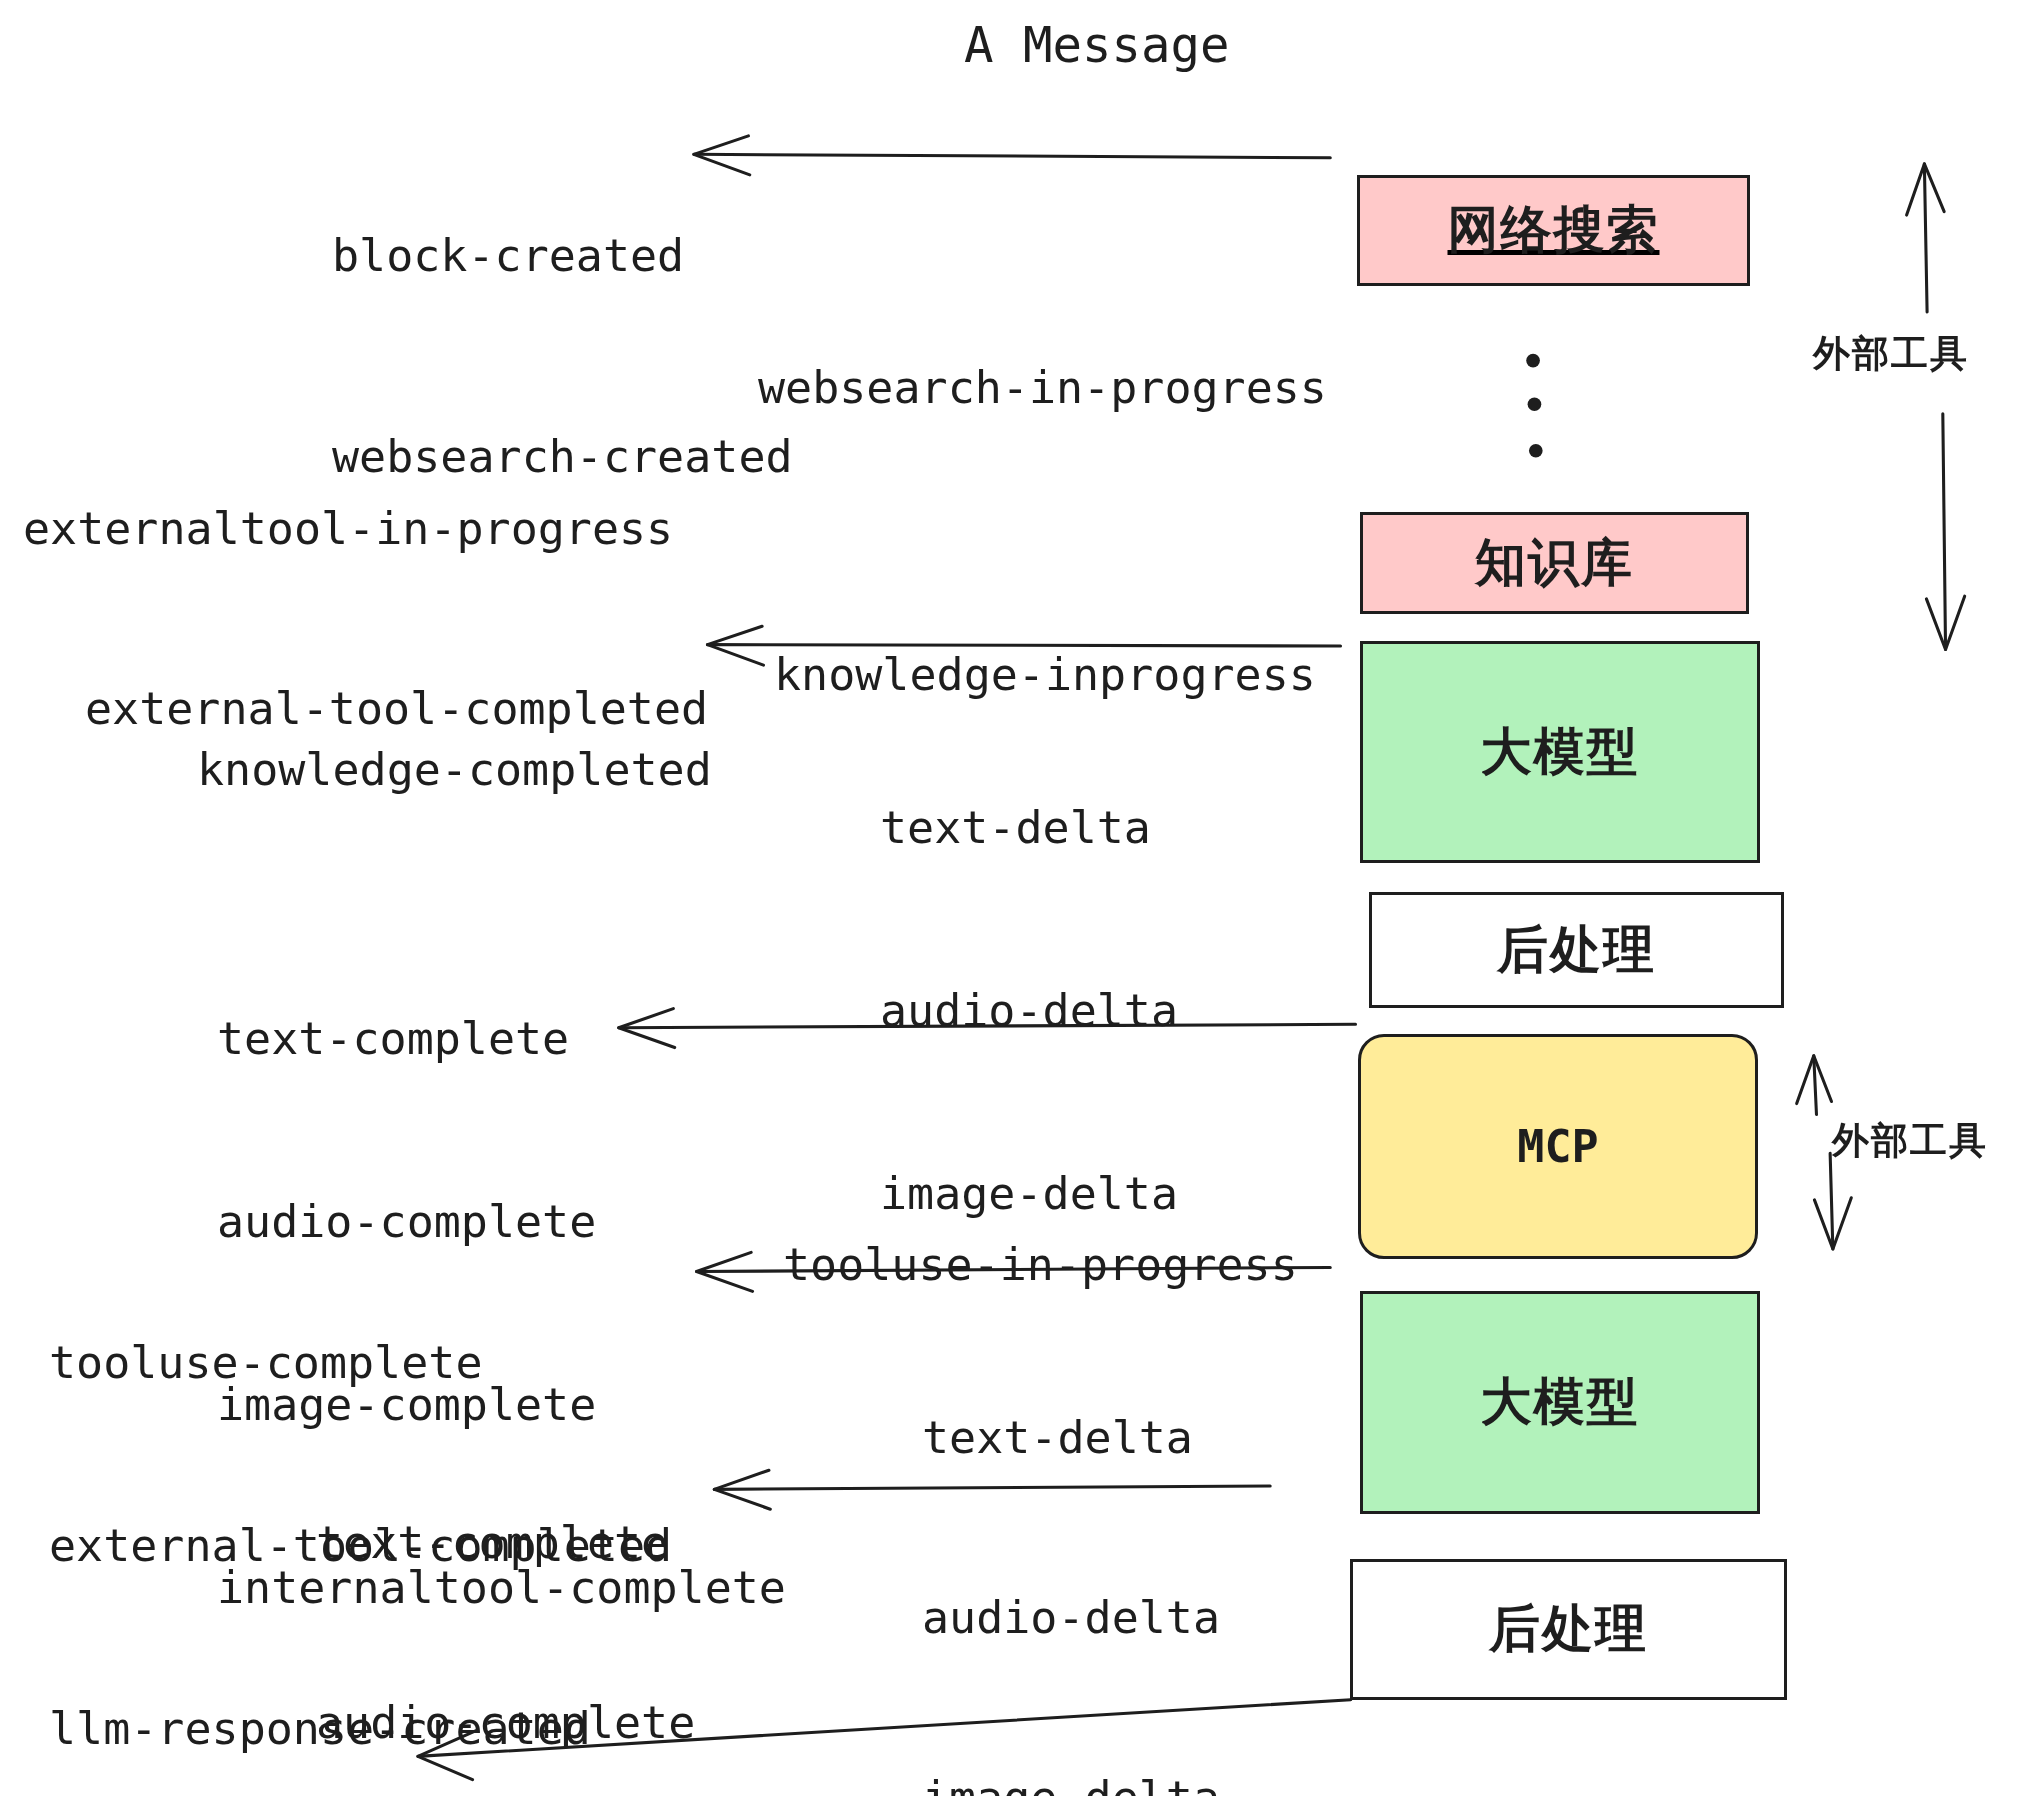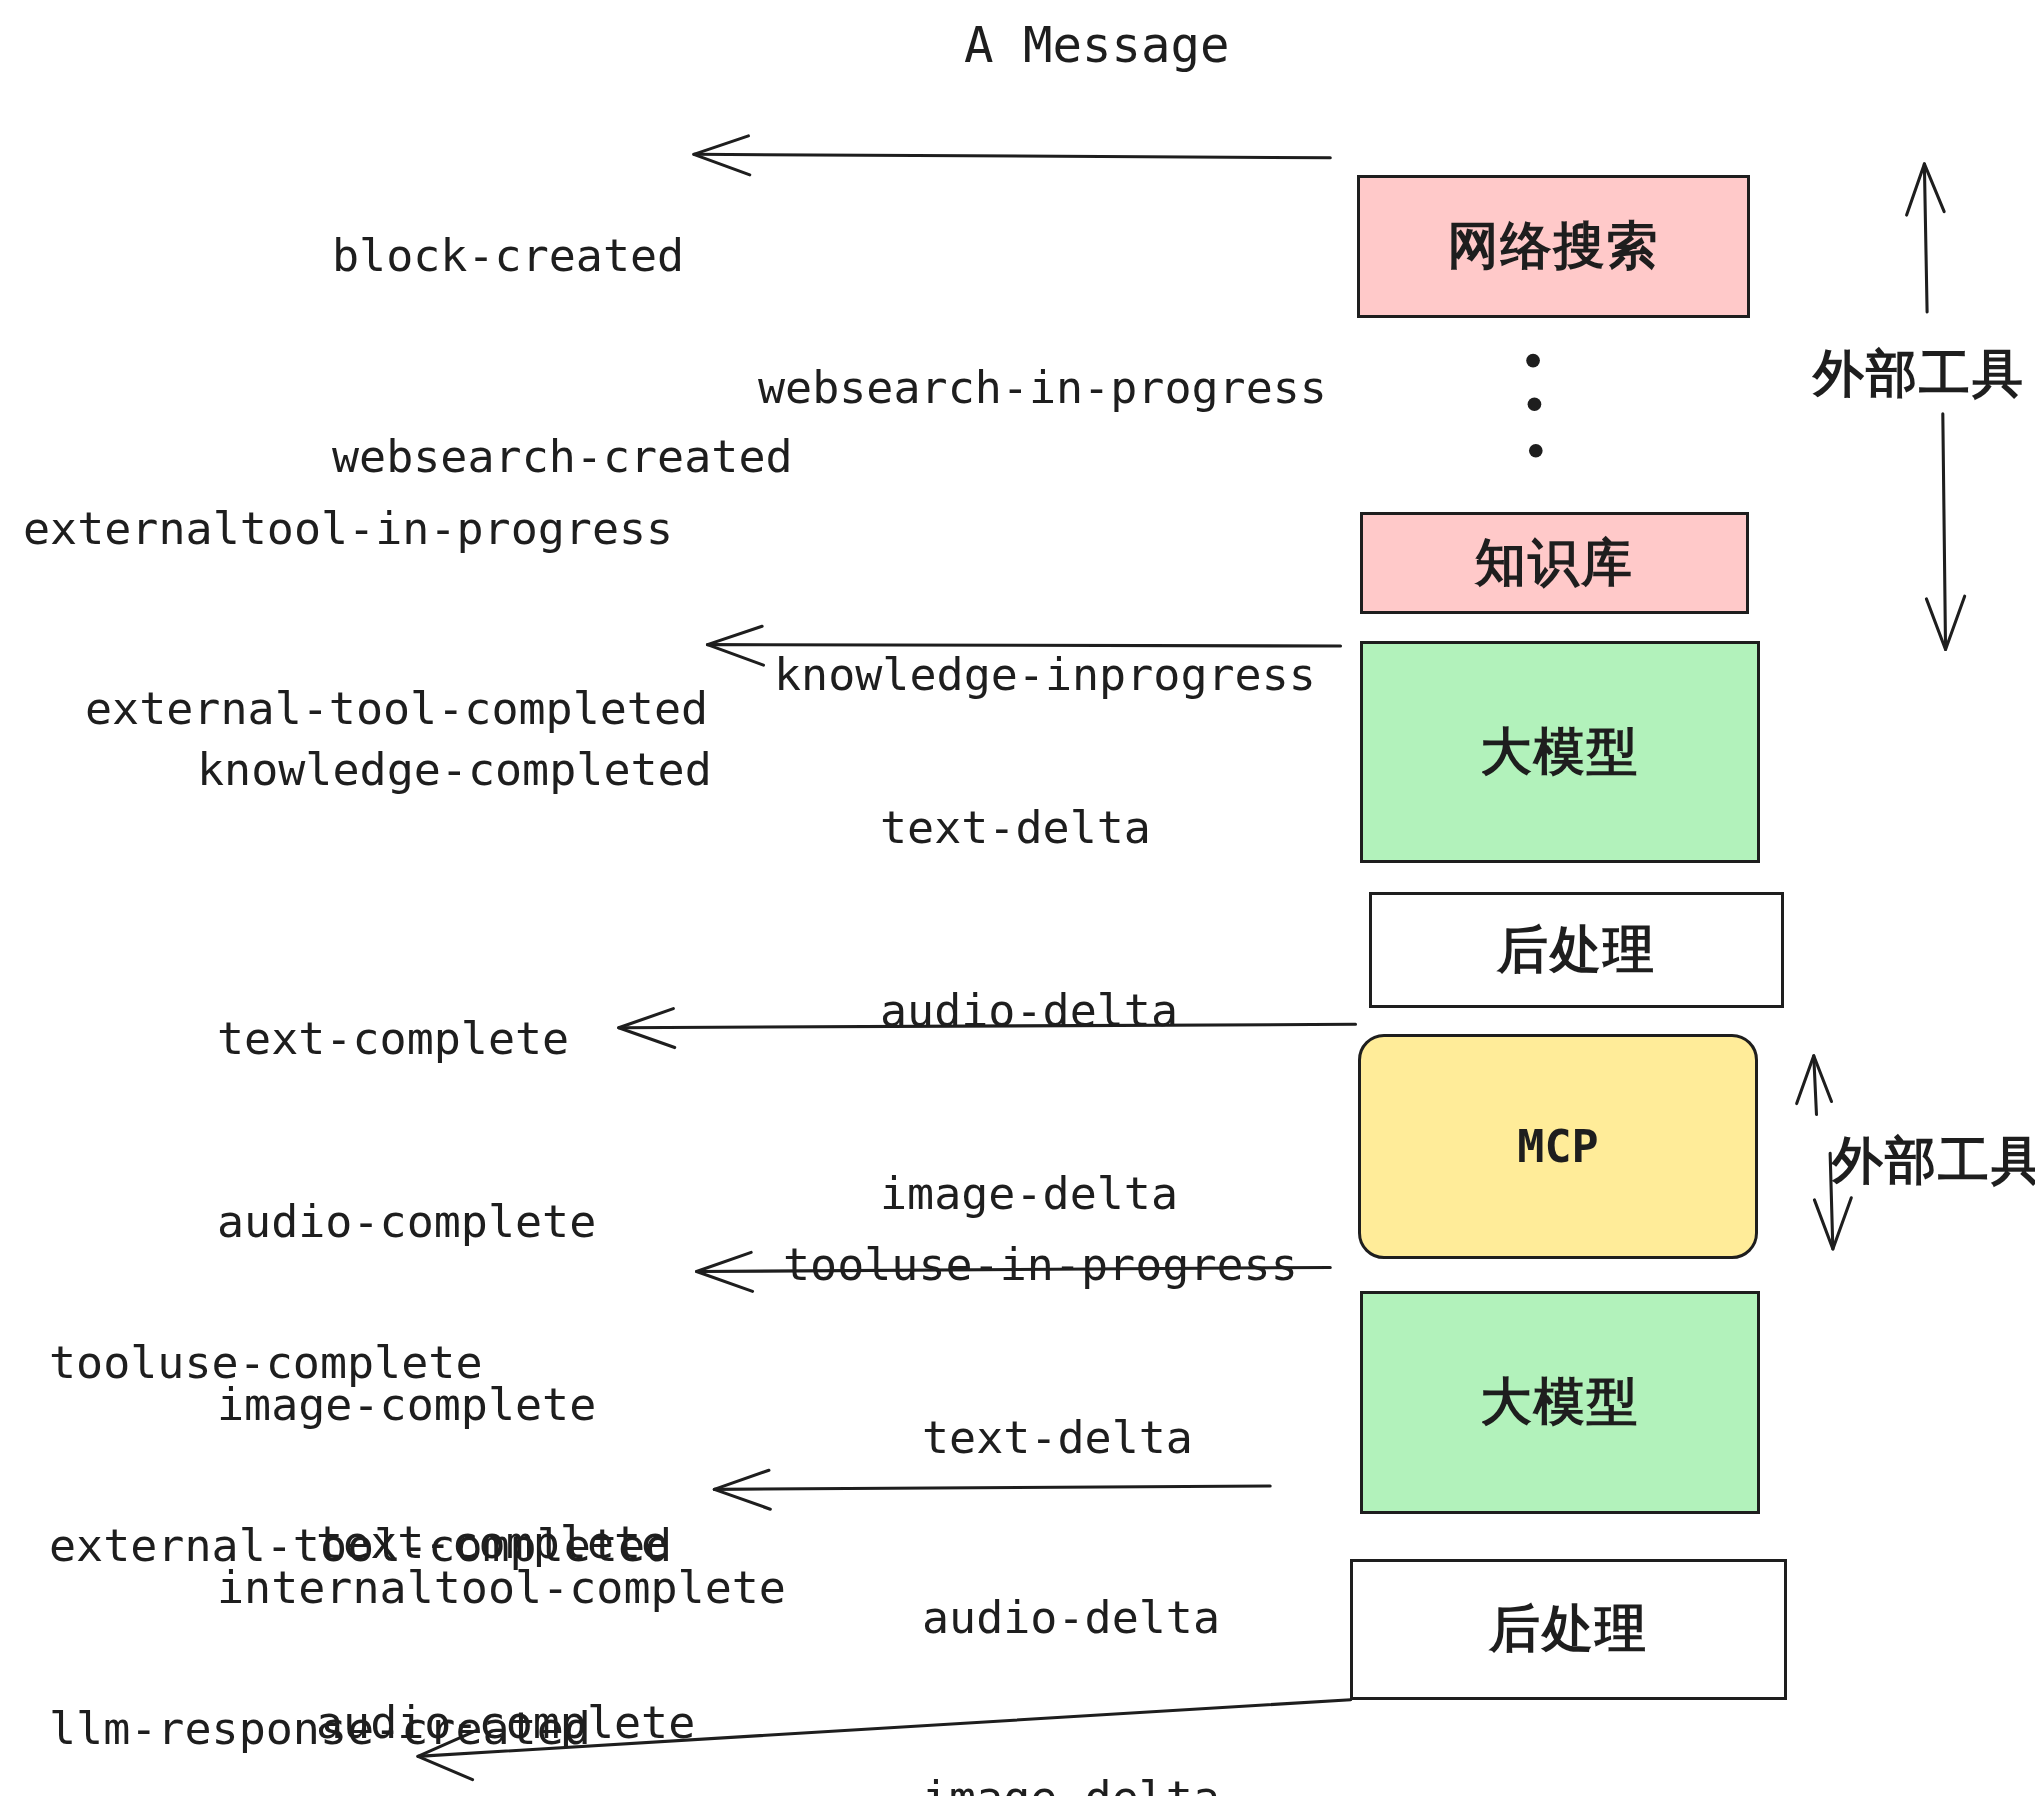--- a/index.html
+++ b/index.html
@@ -40,25 +40,24 @@
     font-weight: 600;
     font-size: 51px;
     letter-spacing: 2px;
     color: #1e1e1e;
     white-space: pre;
   }
   .side {
     position: absolute;
     font-family: "Liberation Sans", sans-serif;
     font-weight: 600;
-    font-size: 51px;
+    font-size: 37px;
     letter-spacing: 2px;
     color: #1e1e1e;
     white-space: pre;
-    margin-top: 11px;
   }
   .box .mono-label {
     font-family: "DejaVu Sans Mono", monospace;
     font-weight: bold;
     font-size: 45px;
     color: #1e1e1e;
   }
   svg .stroke {
     stroke: #1e1e1e;
     stroke-width: 4.5;
@@ -181,21 +180,21 @@
   <div>audio-complete</div>
   
   
   
 </div>
 
 <div class="grp mono" style="left:16.4px; top:1728px; line-height:55px;">
   
 </div>
 
-<div class="box" style="left: 1357px; top: 175px; width: 393px; height: 143px; background: rgb(255, 201, 201);">
+<div class="box" style="left: 1357px; top: 175px; width: 393px; height: 111px; background: rgb(255, 201, 201); text-decoration: underline;">
   <span class="cjk">网络搜索</span>
 </div>
 
 <div class="box" style="left: 1360px; top: 512px; width: 389px; height: 102px; background: rgb(255, 201, 201);">
   <span class="cjk">知识库</span>
 </div>
 
 <div class="box" style="left: 1360px; top: 641px; width: 400px; height: 222px; background: rgb(178, 242, 187);">
   <span class="cjk">大模型</span>
 </div>

